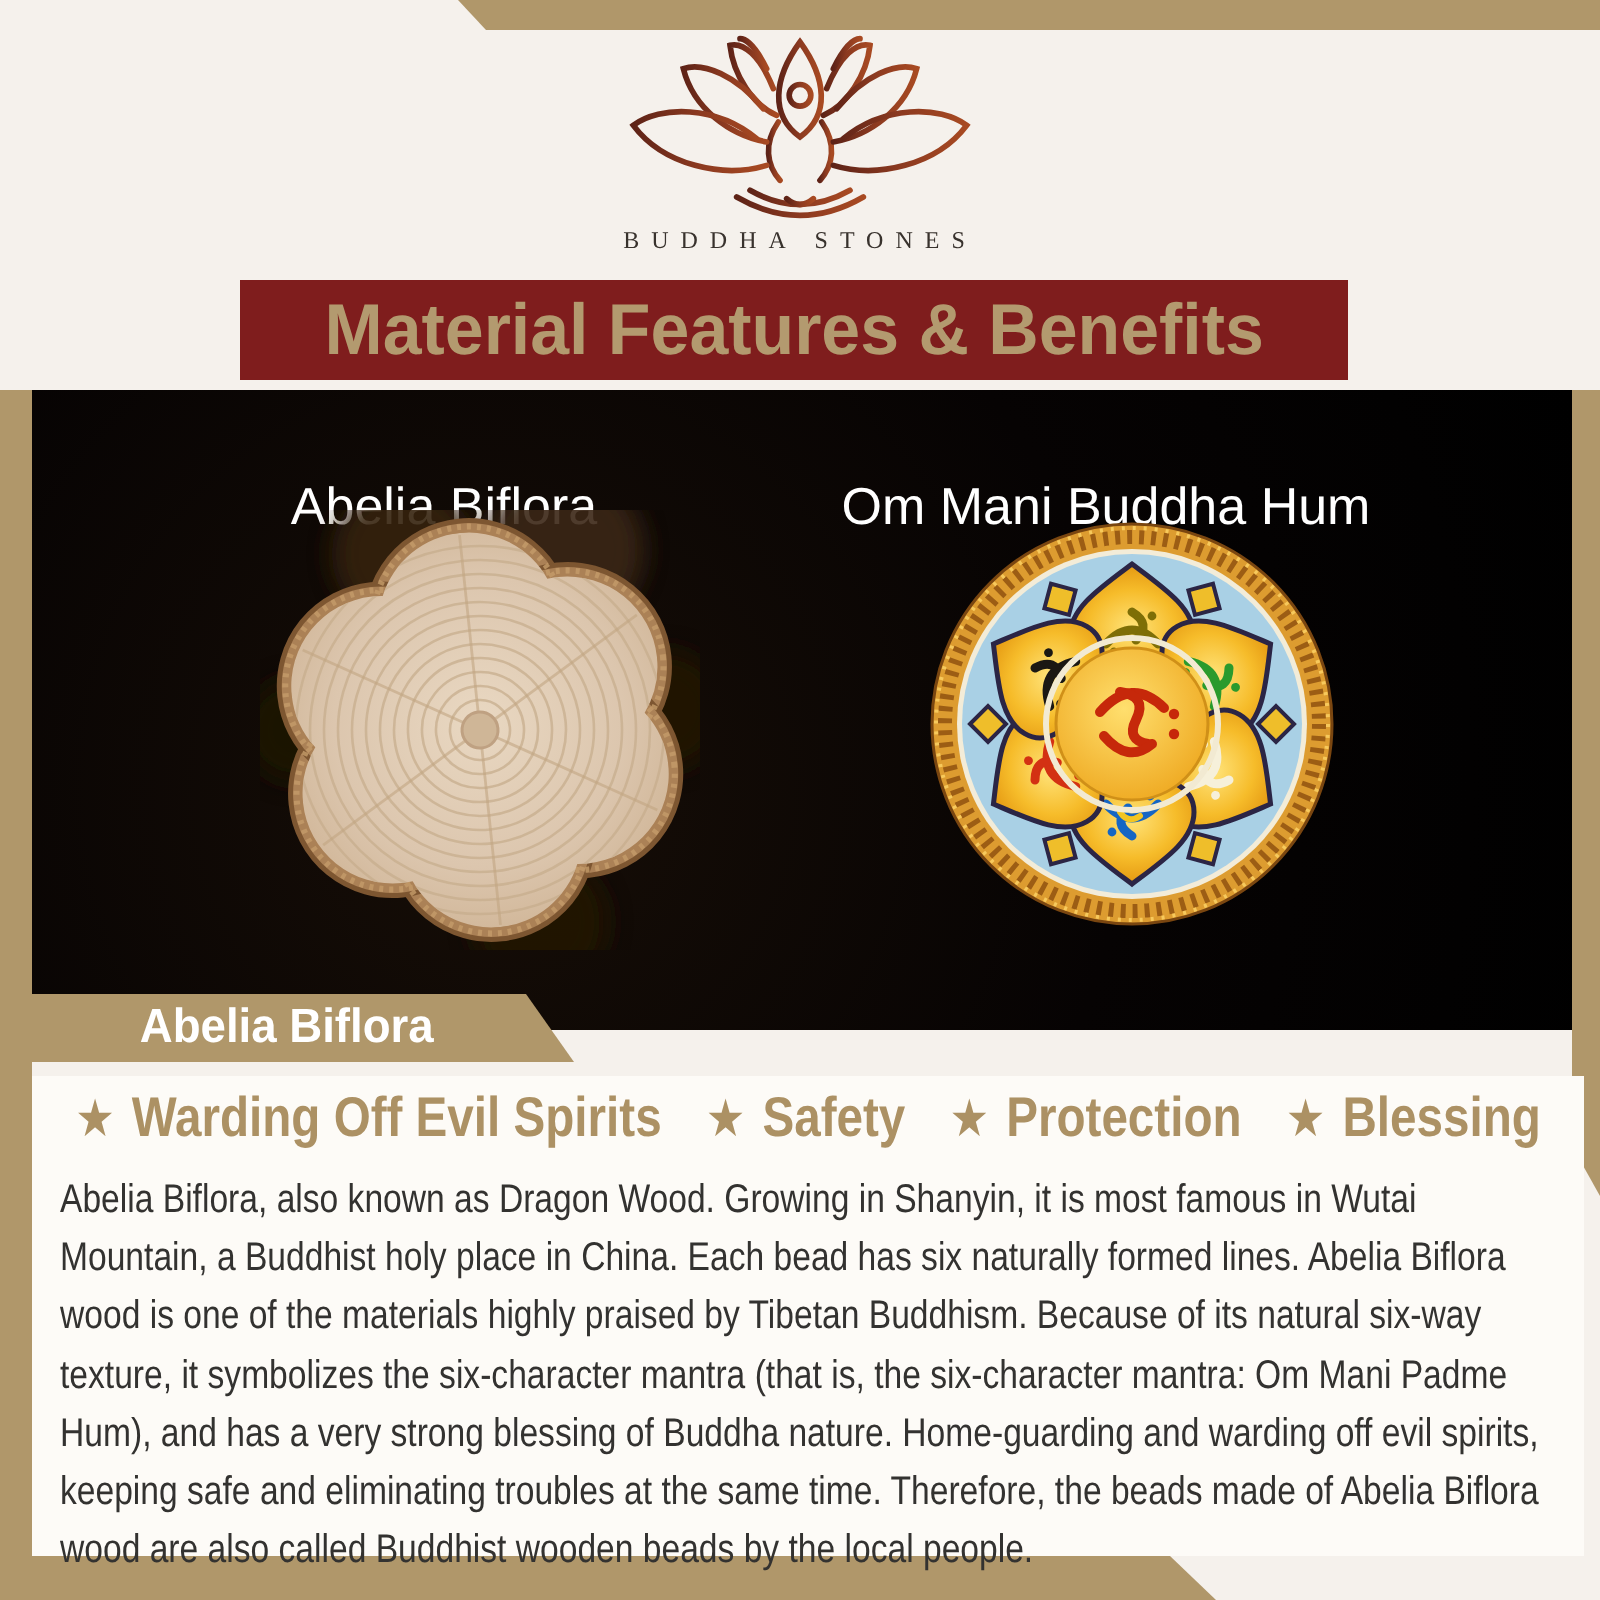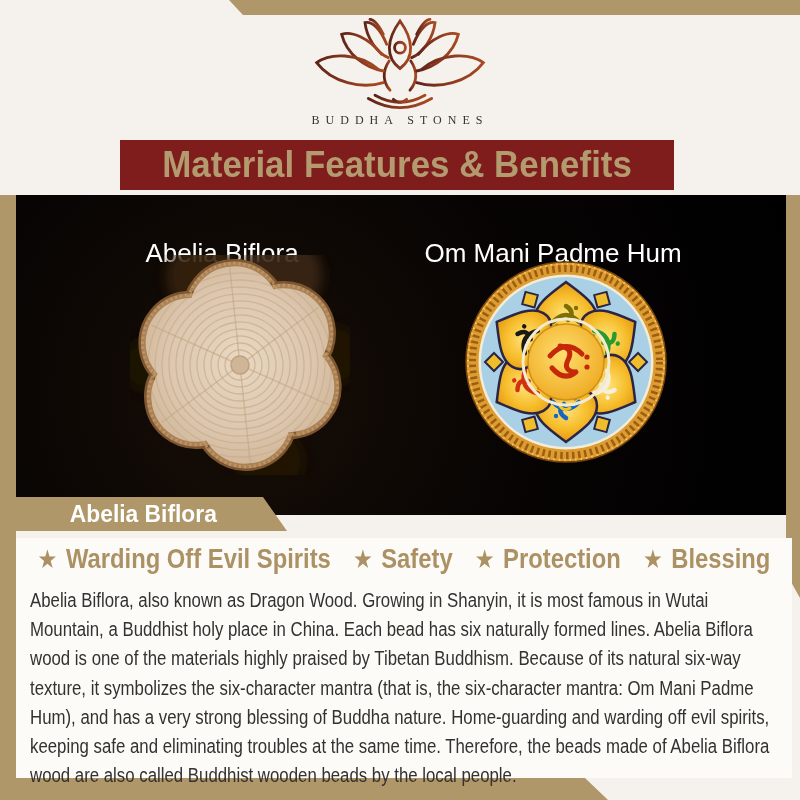--- a/index.html
+++ b/index.html
@@ -106,21 +106,21 @@
     </svg>
   </div>
   <div class="brand-name">BUDDHA STONES</div>
 
   <div class="title-band">
     <h1>Material Features &amp; Benefits</h1>
   </div>
 
   <div class="photo-area">
     <div class="photo-caption caption-left">Abelia Biflora</div>
-    <div class="photo-caption caption-right">Om Mani Padme Hum</div>
+    <div class="photo-caption caption-right">Om Mani Buddha Hum</div>
 
     <svg class="flower-svg" width="220" height="220" viewBox="-110 -110 220 220">
       <defs>
         <radialGradient id="wood" cx="50%" cy="48%" r="60%">
           <stop offset="0" stop-color="#e9d8c2"></stop>
           <stop offset="0.55" stop-color="#dcc6ae"></stop>
           <stop offset="1" stop-color="#c9ac8a"></stop>
         </radialGradient>
         <clipPath id="flowerClip">
           <circle cx="0" cy="-54" r="45"></circle>

